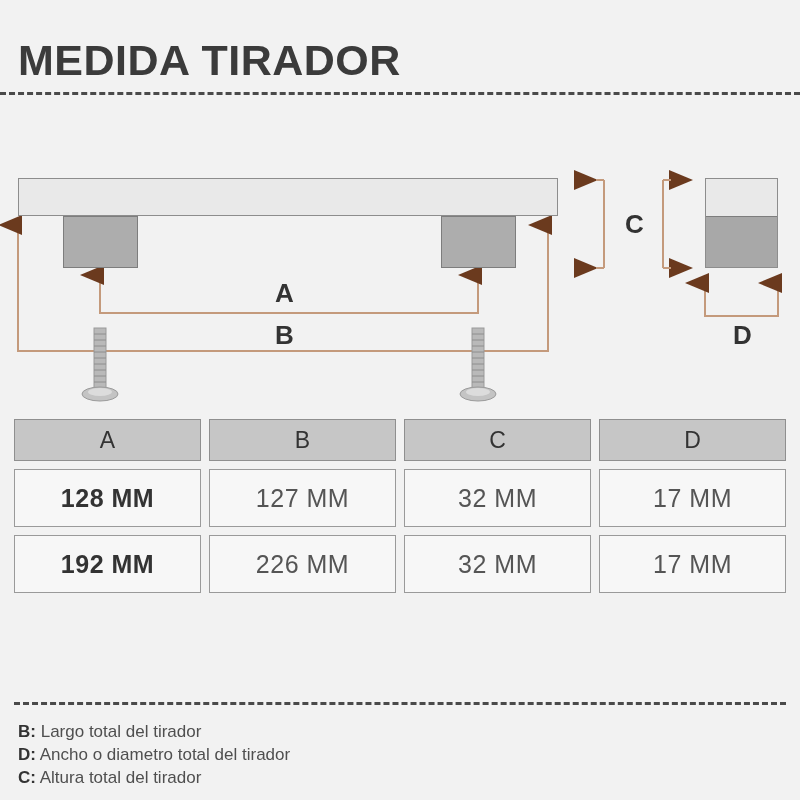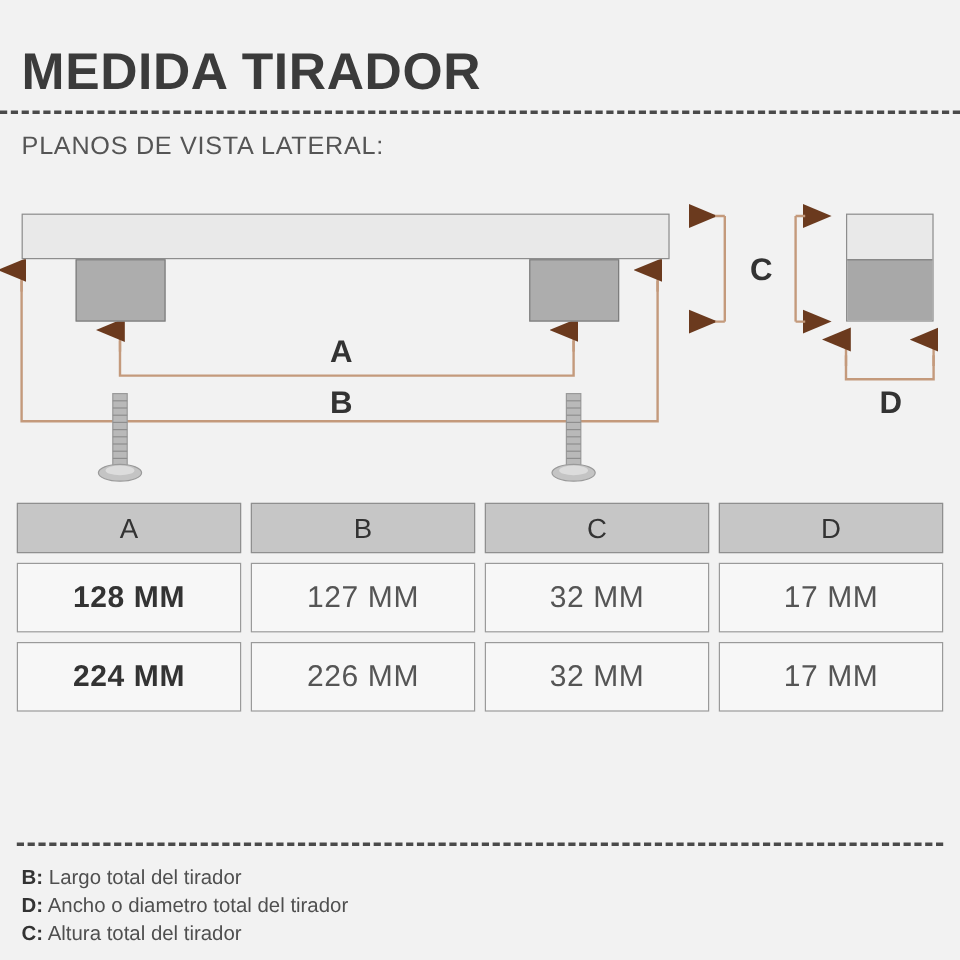--- a/index.html
+++ b/index.html
@@ -185,21 +185,20 @@
     color: #333333;
   }
 </style>
 </head>
 <body>
 
 <div class="page">
 
   <div class="title">MEDIDA TIRADOR</div>
   <div class="divider-top"></div>
-  <div class="subtitle">PLANOS DE VISTA LATERAL:</div>
 
   <div class="drawing">
 
     <svg width="800" height="800" style="position:absolute;left:0;top:0;">
       <defs>
         <marker id="ah-up" markerWidth="12" markerHeight="12" refX="6" refY="10" orient="auto">
           <path d="M6 0 L11 12 L1 12 Z" fill="#6b3a1e"></path>
         </marker>
         <marker id="ah-left" markerWidth="12" markerHeight="12" refX="10" refY="6" orient="auto">
           <path d="M0 6 L12 1 L12 11 Z" fill="#6b3a1e"></path>
@@ -287,21 +286,21 @@
     <div class="dim-label lbl-a">A</div>
     <div class="dim-label lbl-b">B</div>
     <div class="dim-label lbl-c">C</div>
     <div class="dim-label lbl-d">D</div>
   </div>
 
   <div class="table">
     <div class="col">
       <div class="cell-head">A</div>
       <div class="cell strong">128 MM</div>
-      <div class="cell strong">224 MM</div>
+      <div class="cell strong">192 MM</div>
     </div>
     <div class="col">
       <div class="cell-head">B</div>
       <div class="cell">127 MM</div>
       <div class="cell">226 MM</div>
     </div>
     <div class="col">
       <div class="cell-head">C</div>
       <div class="cell">32 MM</div>
       <div class="cell">32 MM</div>

